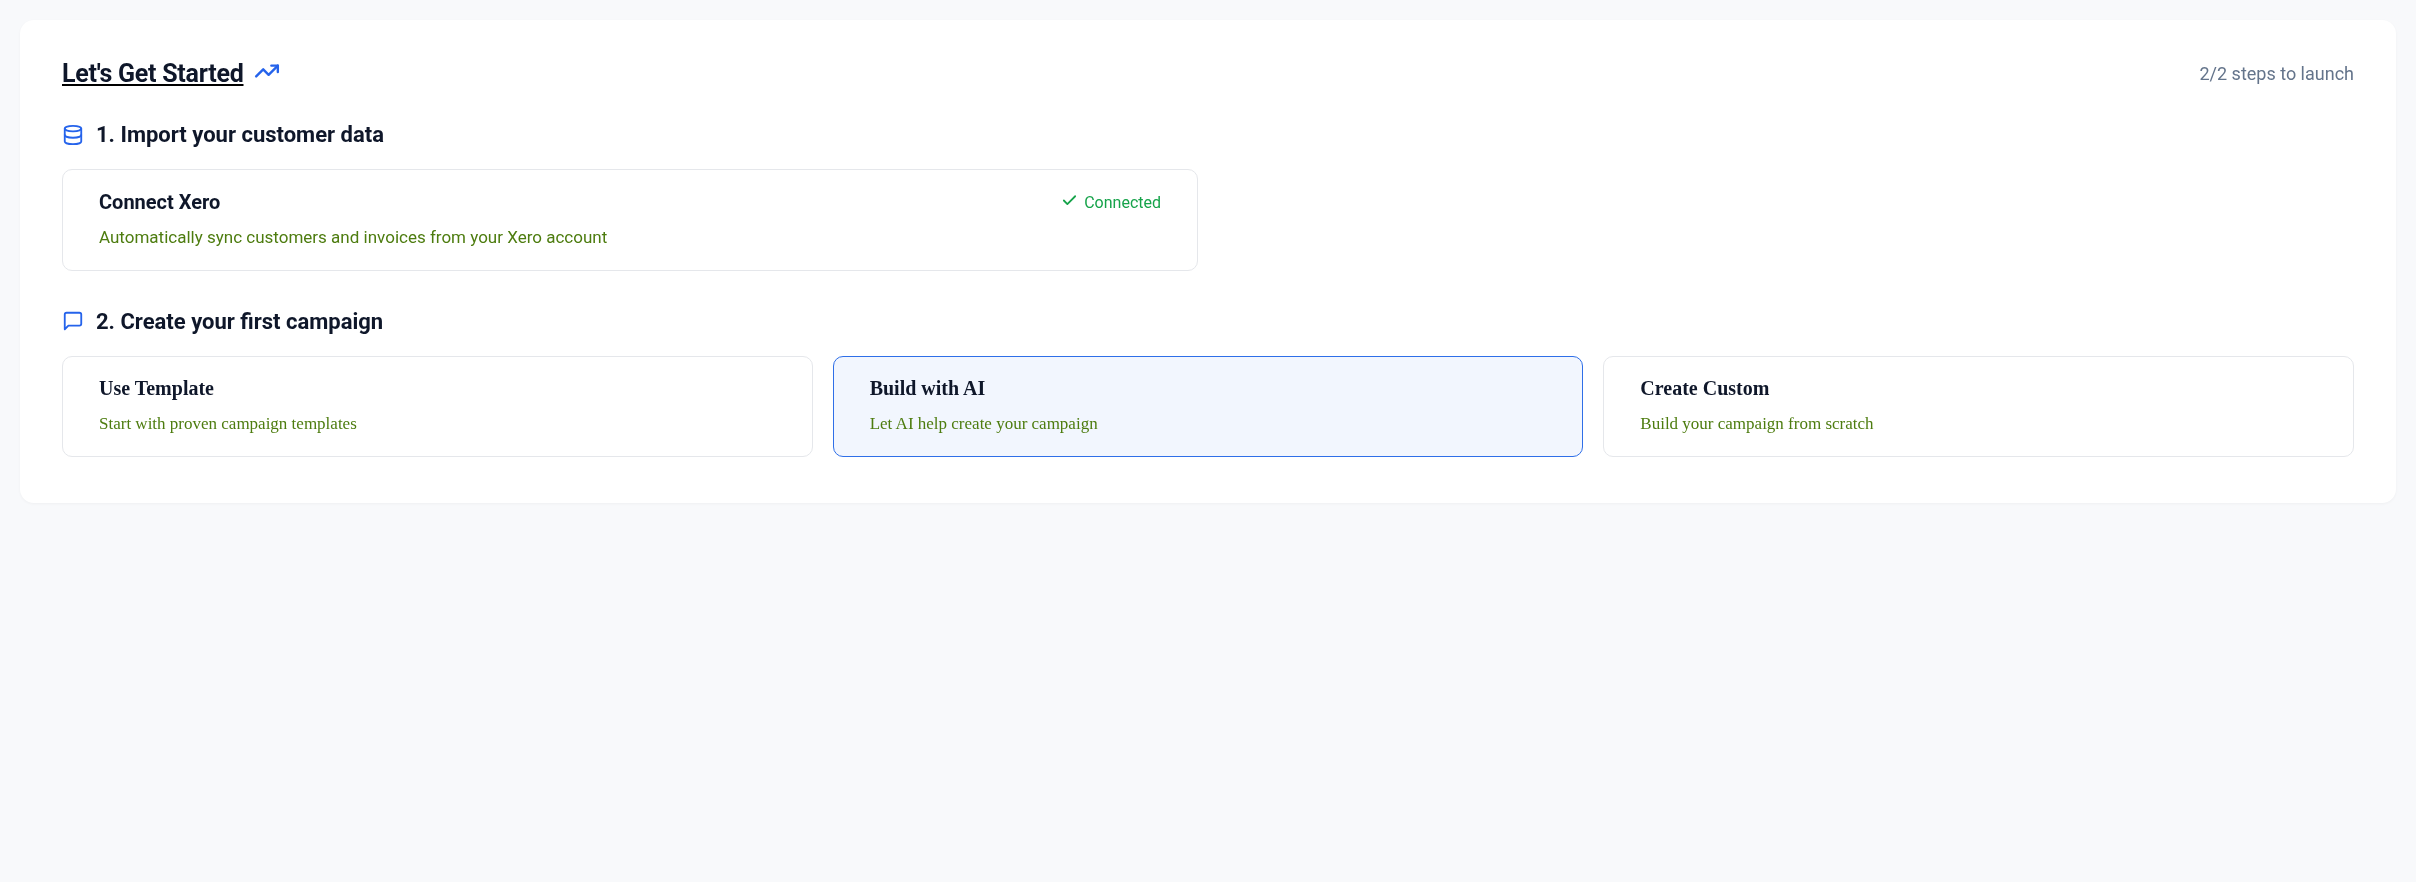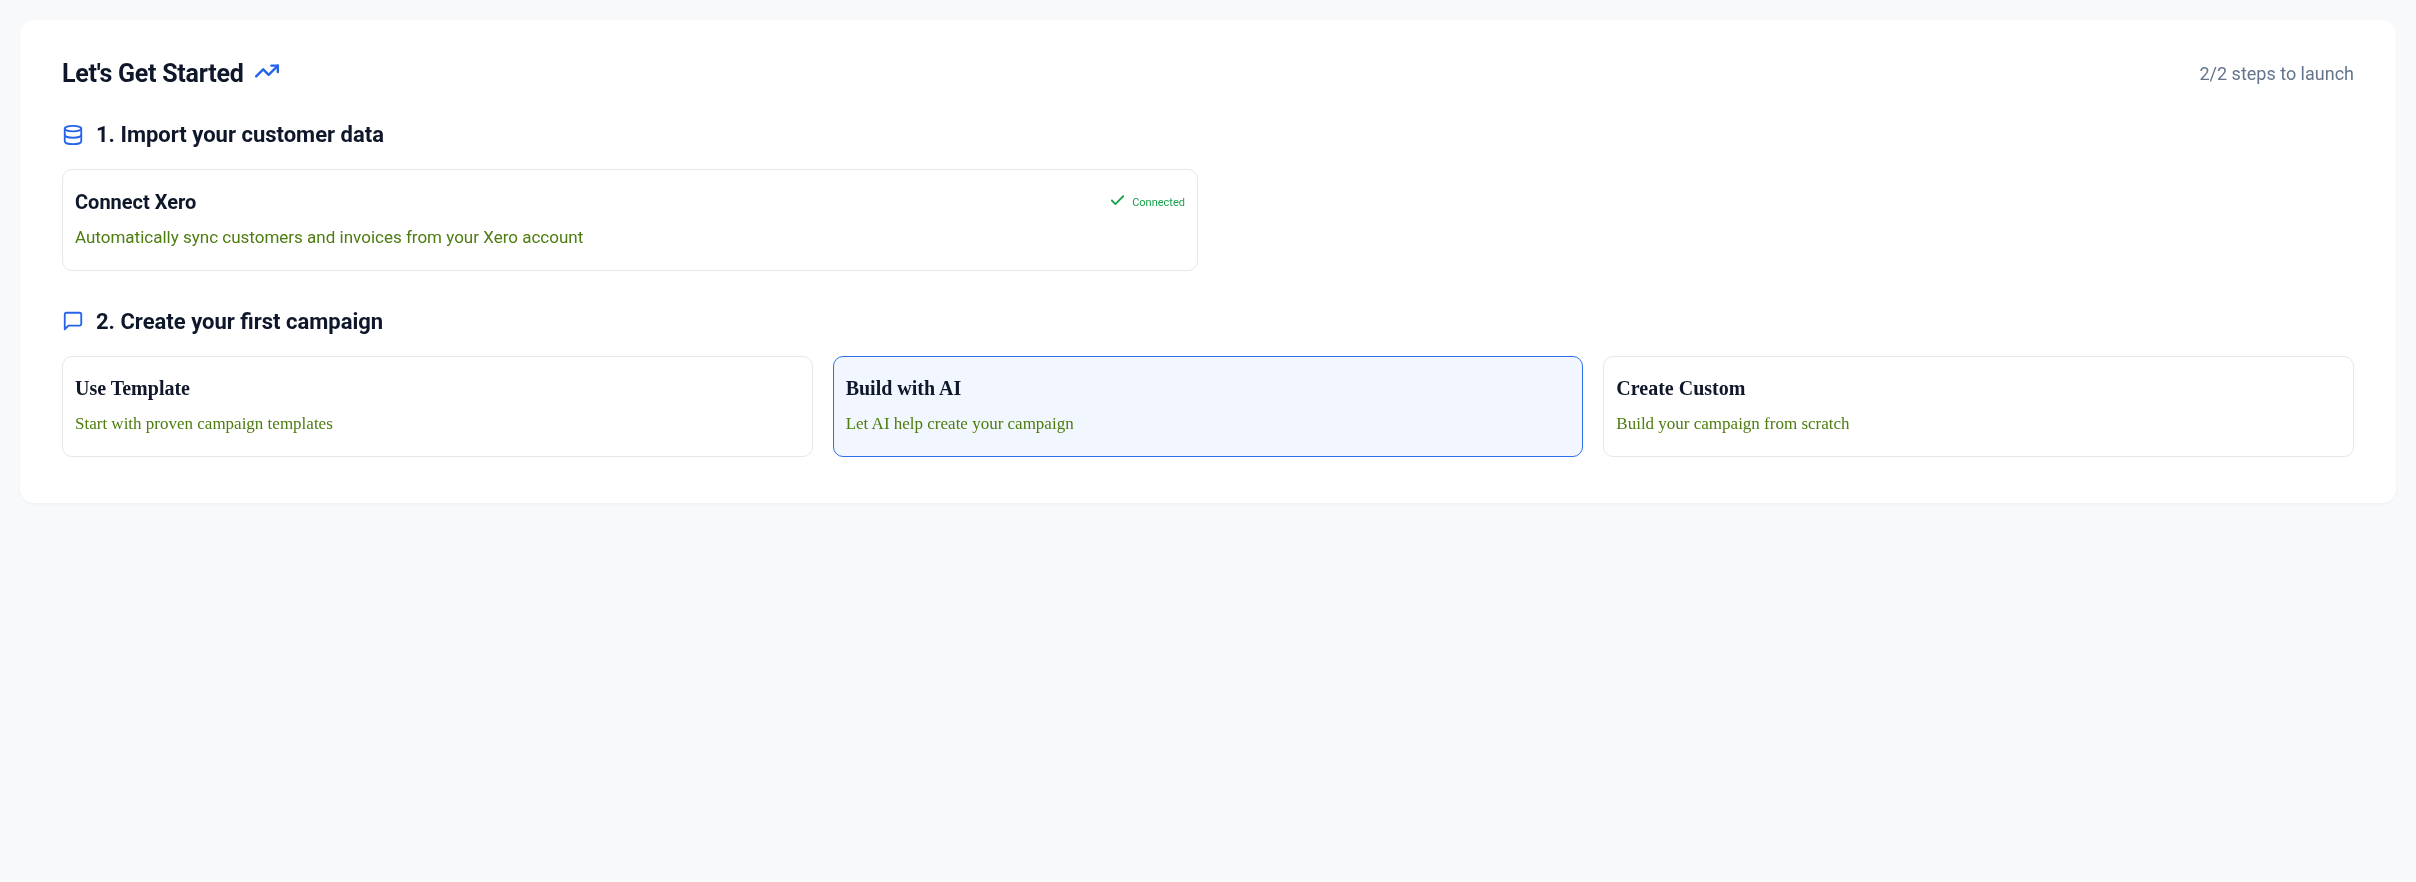--- a/index.html
+++ b/index.html
@@ -21,20 +21,21 @@
     .panel-header {
       display: flex;
       align-items: center;
       justify-content: space-between;
       margin-bottom: 34px;
     }
     .panel-title-wrap {
       display: flex;
       align-items: center;
       gap: 10px;
+      text-decoration: underline;
     }
     .panel-title {
       font-size: 25px;
       font-weight: 700;
       color: #0f172a;
       letter-spacing: -0.01em;
     }
     .trend-icon {
       color: #2563eb;
     }
@@ -75,21 +76,21 @@
     }
     .cards-3 {
       display: grid;
       grid-template-columns: 1fr 1fr 1fr;
       gap: 20px;
       font-family: Liberation Serif, serif;
     }
     .card {
       border: 1px solid #e5e7eb;
       border-radius: 10px;
-      padding: 20px 12px;
+      padding: 20px 36px;
       cursor: pointer;
       background: #ffffff;
     }
     .card.selected {
       border: 1.5px solid #2f6fe8;
       background: #f2f6fe;
     }
     .card-top {
       display: flex;
       align-items: center;
@@ -104,21 +105,21 @@
     .card-desc {
       font-size: 17px;
       color: #4d7c0f;
       line-height: 1.4;
     }
     .connected-badge {
       display: inline-flex;
       align-items: center;
       gap: 6px;
       color: #16a34a;
-      font-size: 11px;
+      font-size: 16px;
     }
     .check-icon {
       width: 17px;
       height: 17px;
     }
   </style>
 </head>
 <body>
 
 <div class="panel">

